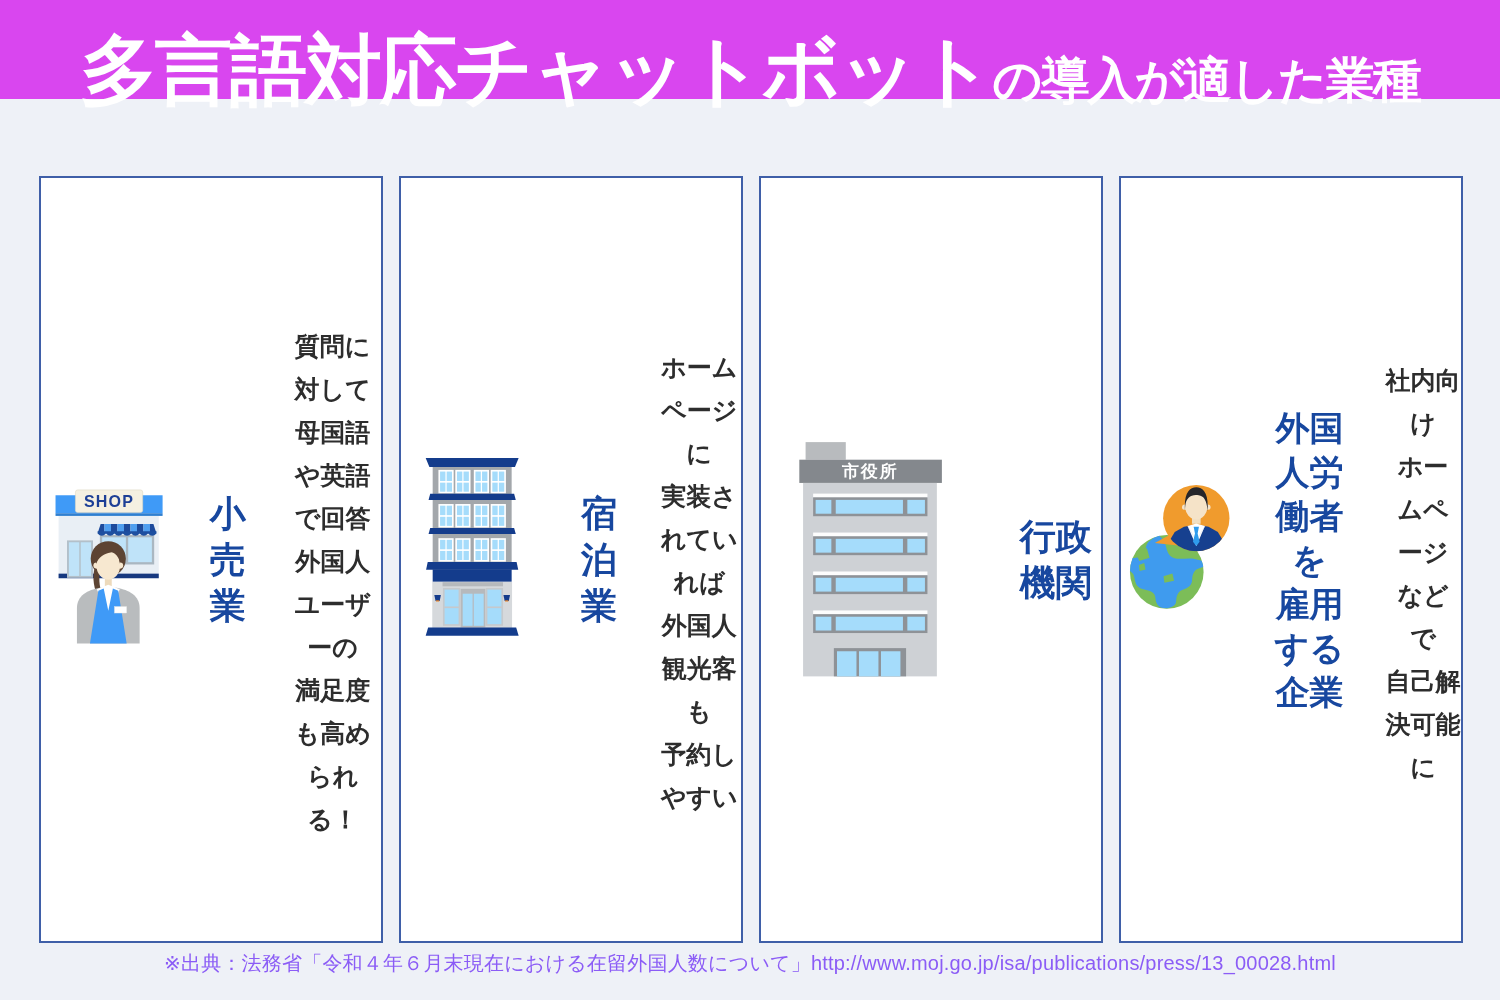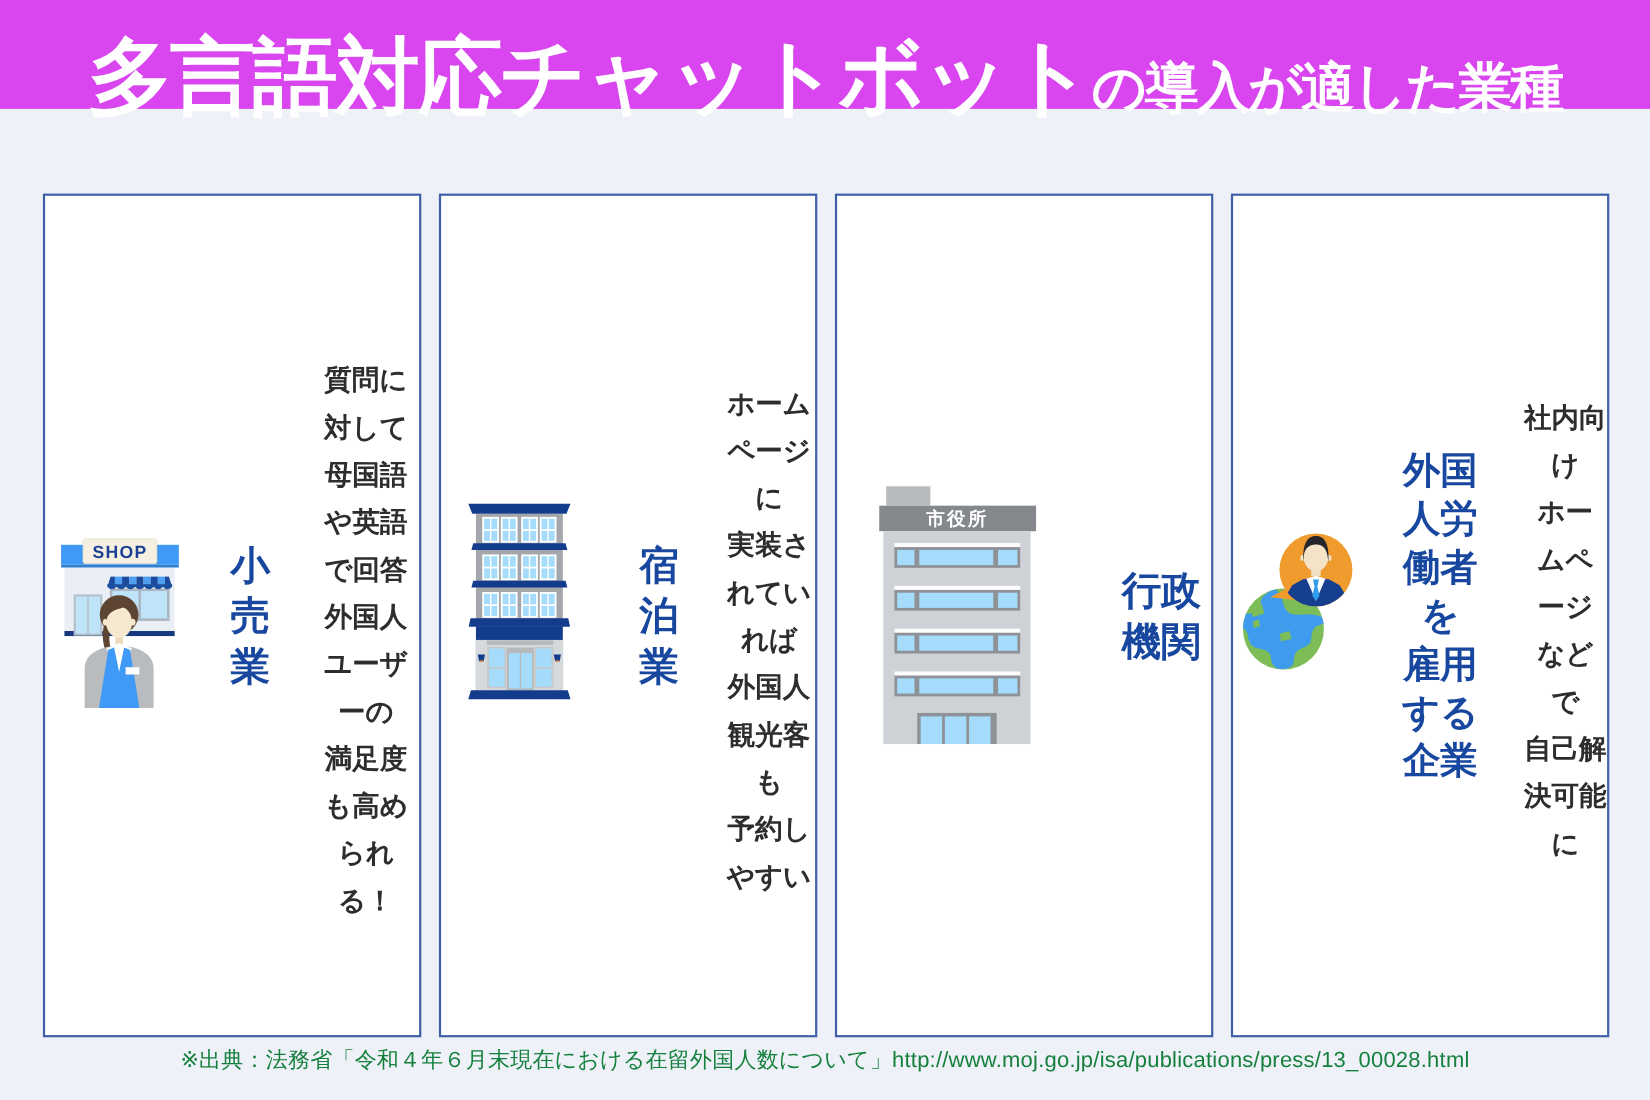--- a/index.html
+++ b/index.html
@@ -33,21 +33,21 @@
   }
   .card--two-line-title .card-title{font-size:34px;line-height:44px;}
   .card-body{
     margin-top:46px;font-size:25px;line-height:43px;font-weight:700;
     color:#2d2d2d;text-align:center;
   }
   .card--two-line-title .card-body{margin-top:28px;}
   .card-body sup{font-size:14px;font-weight:700;color:#2d2d2d;margin-left:3px;vertical-align:9px;}
   .footer{
     position:absolute;top:950px;left:0;width:1500px;
-    text-align:center;font-size:20px;color:#15803d;font-weight:500;
+    text-align:center;font-size:20px;color:#8b5cf6;font-weight:500;
     letter-spacing:0.2px;
   }
 </style>
 </head>
 <body>
 
 <div class="header">
   <span class="t-main">多言語対応チャットボット</span>
     <span class="t-sub">の導入が適した業種</span>
 </div>

